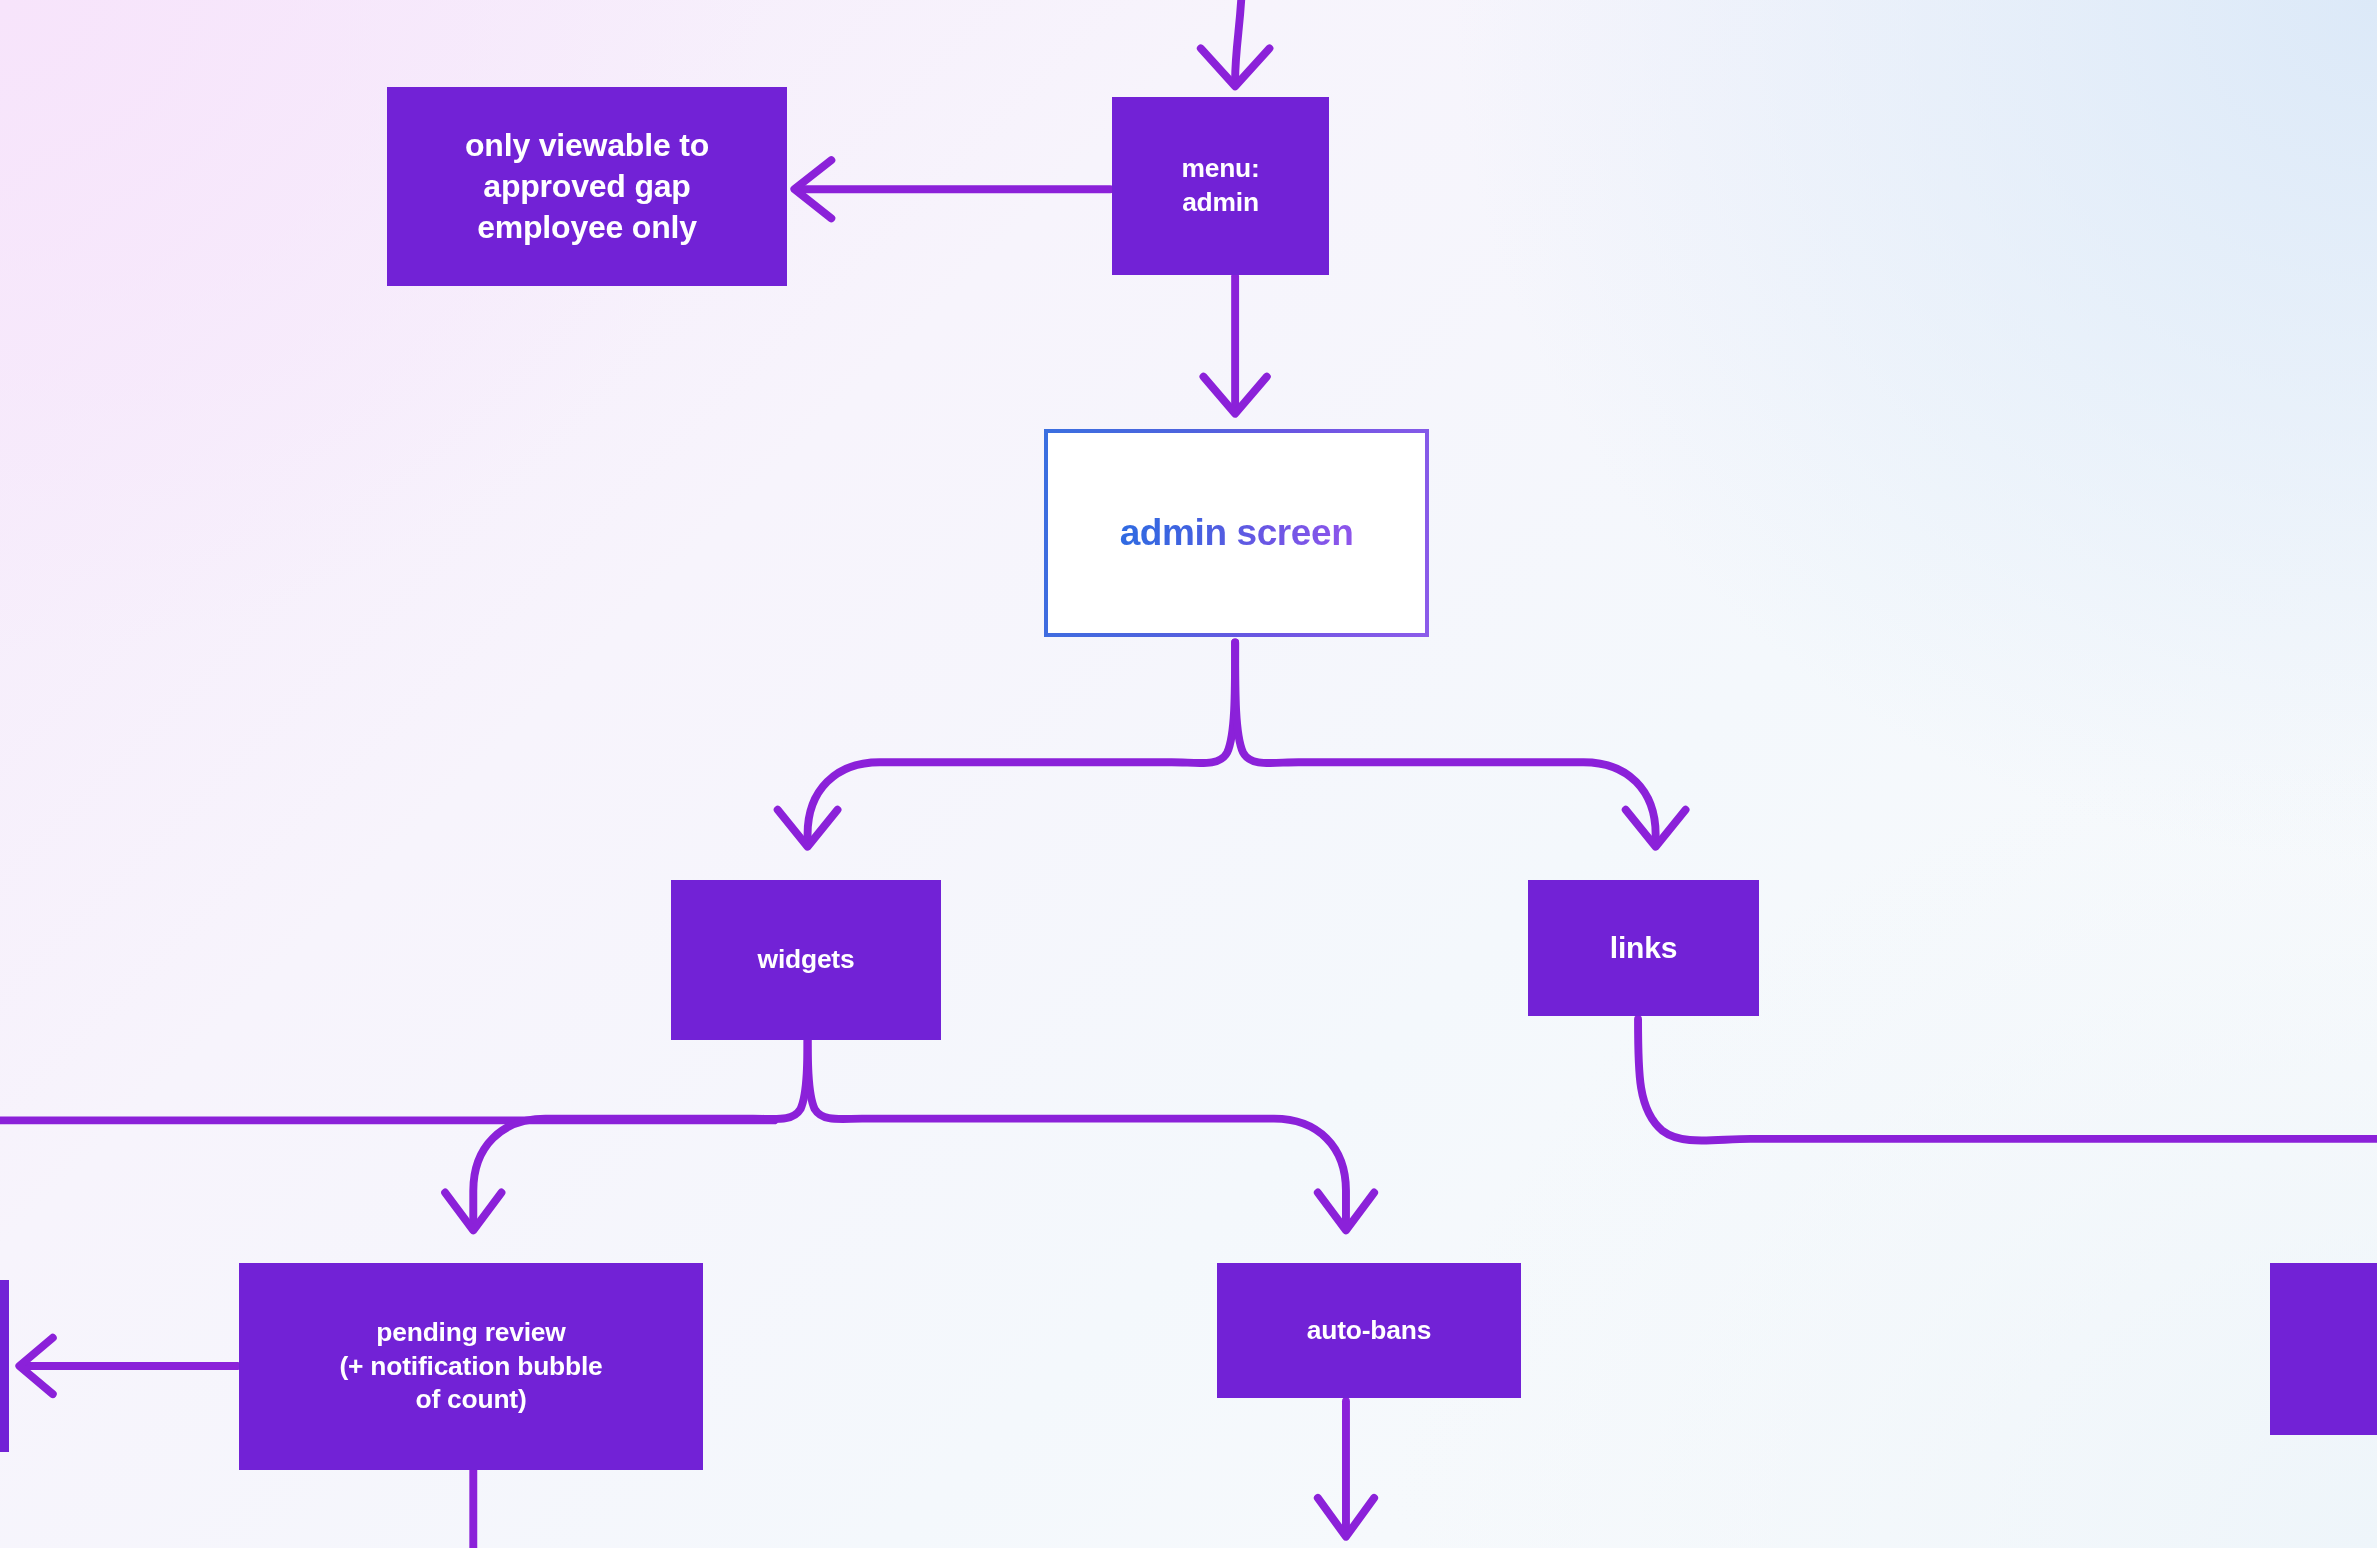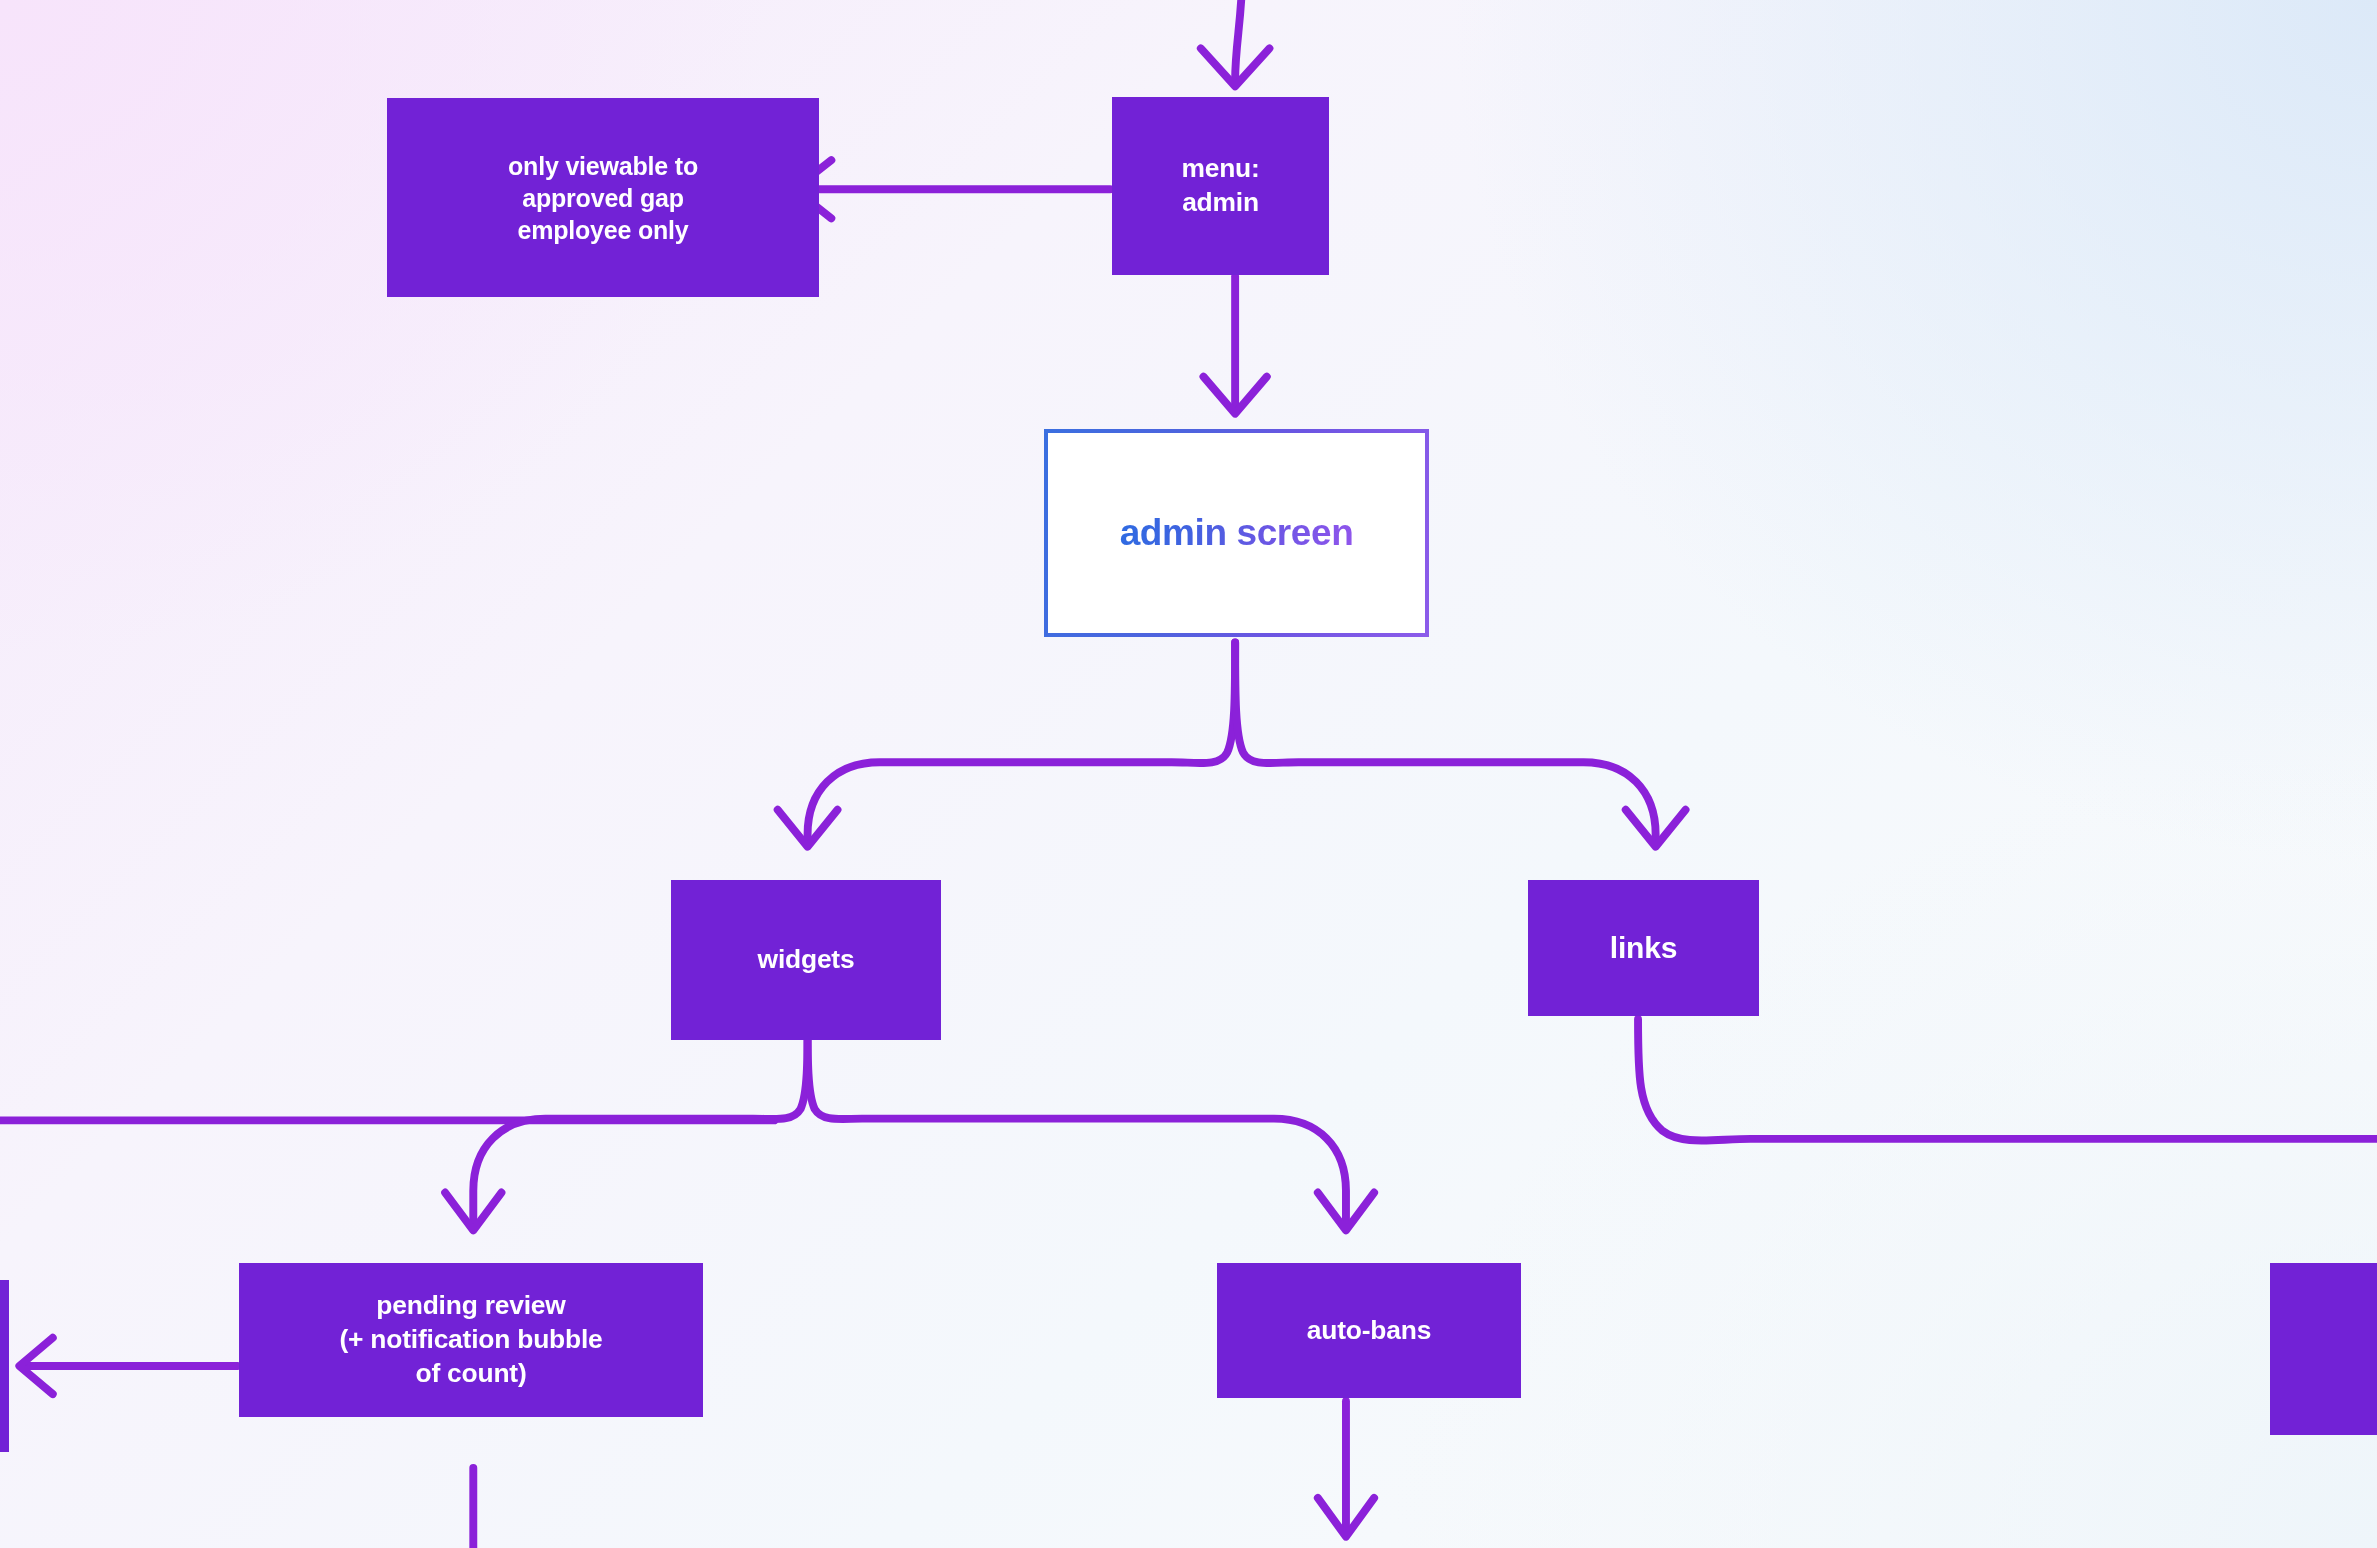--- a/index.html
+++ b/index.html
@@ -159,36 +159,36 @@
     <g>
       <path class="edge" d="M 538 1668 L 538 1790"></path>
     </g>
 
     <g>
       <path class="edge" d="M 1530 1592 L 1530 1740"></path>
       <path class="edge-head" d="M 1498 1702 L 1530 1746 L 1562 1702"></path>
     </g>
   </svg>
 
-  <div class="node filled" style="left:387px; top:98px; width:432px; height:199px; font-size:25px;">only viewable to
+  <div class="node filled" style="left:387px; top:87px; width:400px; height:199px; font-size:32px;">only viewable to
 approved gap
 employee only</div>
 
   <div class="node filled" style="left:1112px; top:97px; width:217px; height:178px; font-size:26.4px;">menu:
 admin</div>
 
   <div class="screen-node" style="left:1044px; top:429px; width:385px; height:208px;">
     <span>admin screen</span>
   </div>
 
   <div class="node filled" style="left:671px; top:880px; width:270px; height:160px; font-size:26.4px;">widgets</div>
 
   <div class="node filled" style="left:1528px; top:880px; width:231px; height:136px; font-size:30px;">links</div>
 
-  <div class="node filled" style="left:239px; top:1263px; width:464px; height:154px; font-size:26.4px;">pending review
+  <div class="node filled" style="left:239px; top:1263px; width:464px; height:207px; font-size:26.4px;">pending review
 (+ notification bubble
 of count)</div>
 
   <div class="node filled" style="left:1194px; top:1263px; width:304px; height:135px; font-size:26.4px;margin-left:23px;">auto-bans</div>
 
   <div class="node filled" style="left:2270px; top:1263px; width:176px; height:172px; font-size:26.4px; justify-content:flex-end; padding-right:16px;">vi</div>
 
   <div class="node filled" style="left:-44px; top:1280px; width:53px; height:172px; font-size:26.4px;"></div>
 
 </div>

